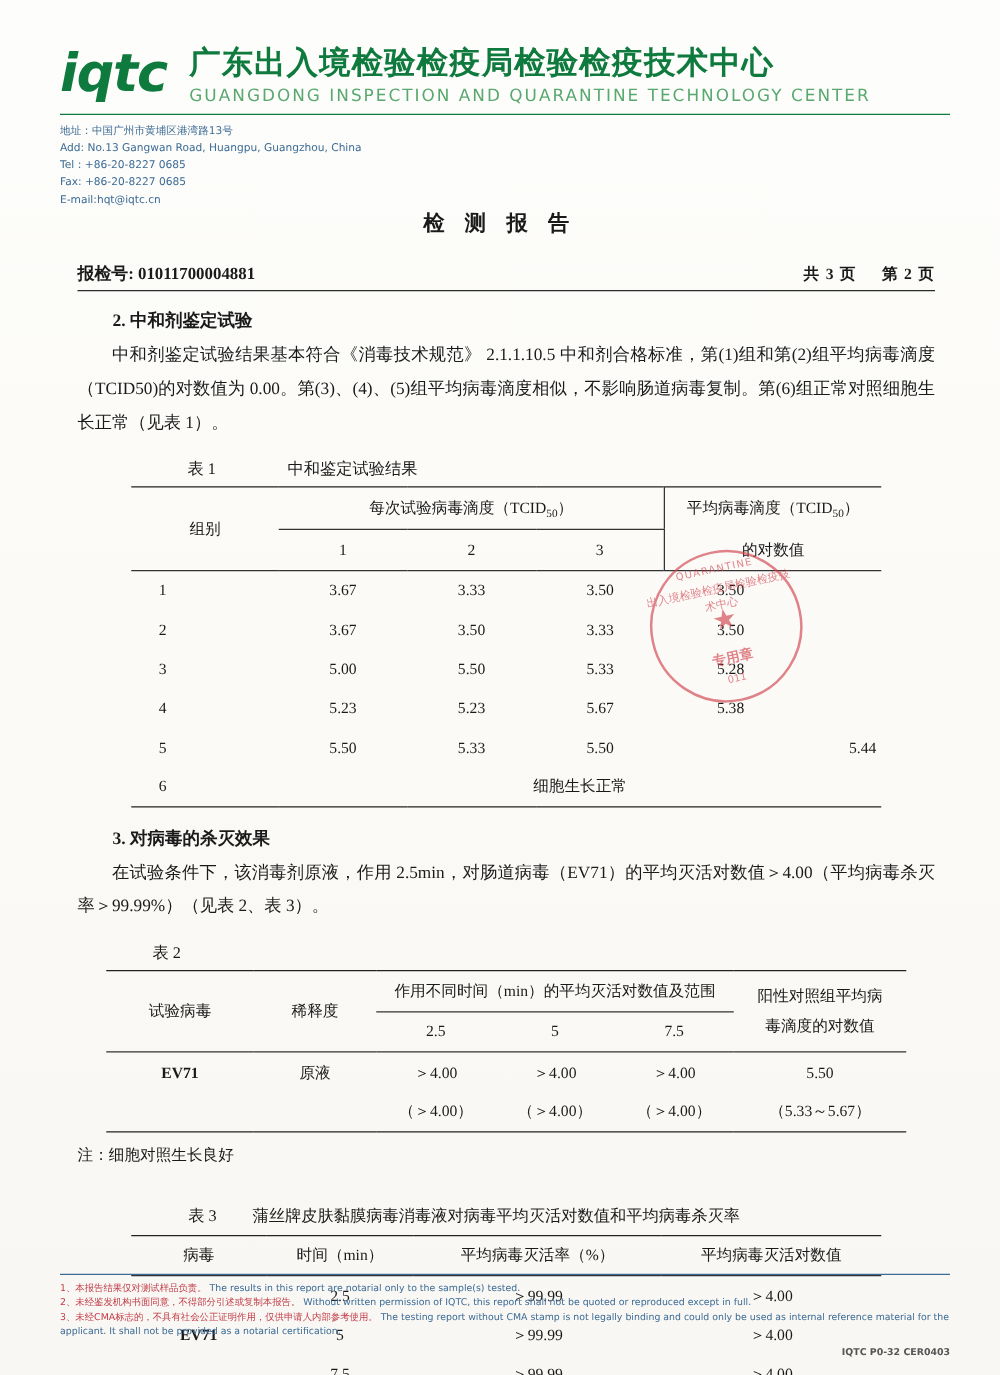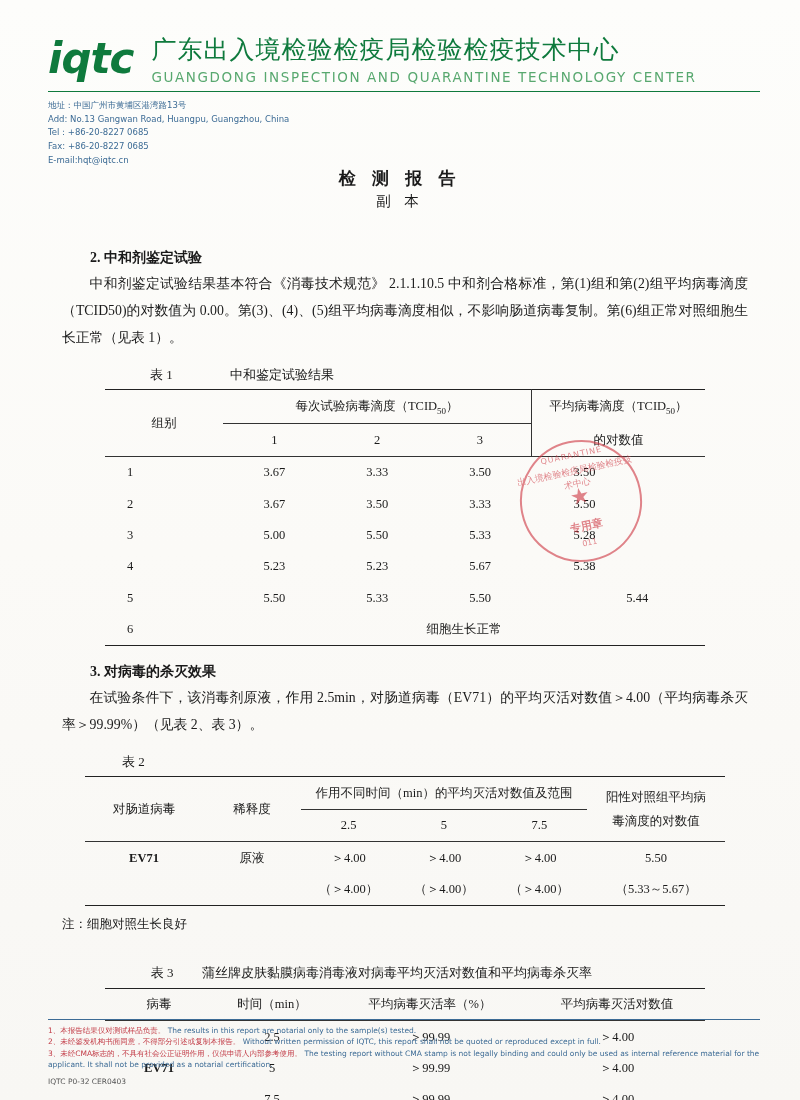--- a/index.html
+++ b/index.html
@@ -38,21 +38,21 @@
     font-style: italic;
     color: #0f7a3d;
     letter-spacing: -1px;
     line-height: 1;
     margin-right: 18px;
     padding-top: 2px;
   }
   .org-cn {
     font-family: "DejaVu Sans", sans-serif;
     font-size: 25px;
-    font-weight: normal;
+    font-weight: bold;
     color: #0f7a3d;
     letter-spacing: 1px;
     line-height: 1.15;
   }
   .org-en {
     font-family: "DejaVu Sans", sans-serif;
     font-size: 13.5px;
     color: #58a86f;
     letter-spacing: 1.6px;
     margin-top: 4px;
@@ -231,23 +231,25 @@
   }
   .footer-note {
     font-family: "DejaVu Sans", sans-serif;
     font-size: 7.5px;
     line-height: 1.55;
     color: #3c6b95;
   }
   .footer-note .cn { color: #c23b46; }
   .footer-code {
     margin-top: 6px;
+    text-align: right;
     font-family: "DejaVu Sans", sans-serif;
     font-size: 7.5px;
     color: #555;
+    font-weight: bold;
   }
 </style>
 </head>
 <body>
 
 <div class="page">
 
   <div class="header">
     <div class="logo-row">
       <div class="logo">iqtc</div>
@@ -260,22 +262,31 @@
     <div class="addr-block">
       <div>地址：中国广州市黄埔区港湾路13号</div>
       <div>Add: No.13 Gangwan Road, Huangpu, Guangzhou, China</div>
       <div>Tel：+86-20-8227 0685</div>
       <div>Fax: +86-20-8227 0685</div>
       <div>E-mail:hqt@iqtc.cn</div>
     </div>
   </div>
 
   <div class="doc-title">检 测 报 告</div>
-  <div class="doc-subtitle">副 本</div>
-
+
+  <div class="meta-line">
+    <div>
+      <span>报检号:</span>
+      <span>01011700004881</span>
+    </div>
+    <div class="meta-right">
+      <span>共 3 页</span>
+      <span>第 2 页</span>
+    </div>
+  </div>
 
   <div class="body-area">
 
     <div class="sec-head">2. 中和剂鉴定试验</div>
     <p class="para">中和剂鉴定试验结果基本符合《消毒技术规范》 2.1.1.10.5 中和剂合格标准，第(1)组和第(2)组平均病毒滴度（TCID50)的对数值为 0.00。第(3)、(4)、(5)组平均病毒滴度相似，不影响肠道病毒复制。第(6)组正常对照细胞生长正常（见表 1）。</p>
 
     <div class="tbl-caption">
       <span class="cap-no">表 1</span>
       <span class="cap-txt">中和鉴定试验结果</span>
     </div>
@@ -324,39 +335,39 @@
           <td>5.23</td>
           <td>5.23</td>
           <td>5.67</td>
           <td style="text-align:left;padding-left:42px;">5.38</td>
         </tr>
         <tr>
           <td style="text-align:left;padding-left:22px;">5</td>
           <td>5.50</td>
           <td>5.33</td>
           <td>5.50</td>
-          <td style="text-align:center;padding-left:42px;">5.44</td>
+          <td style="text-align:right;padding-left:42px;">5.44</td>
         </tr>
         <tr class="t-bot">
           <td style="text-align:left;padding-left:22px;">6</td>
           <td colspan="4">细胞生长正常</td>
         </tr>
       </tbody>
     </table>
 
     <div class="sec-head" style="margin-top:12px;">3. 对病毒的杀灭效果</div>
     <p class="para">在试验条件下，该消毒剂原液，作用 2.5min，对肠道病毒（EV71）的平均灭活对数值＞4.00（平均病毒杀灭率＞99.99%）（见表 2、表 3）。</p>
 
     <div class="tbl-caption">
       <span class="cap-no" style="padding-left:60px;">表 2</span>
     </div>
     <table class="t2">
       <thead>
         <tr class="t-top">
-          <td rowspan="2" style="width:110px;border-bottom:0.9px solid #333;">对肠道病毒</td>
+          <td rowspan="2" style="width:110px;border-bottom:0.9px solid #333;">试验病毒</td>
           <td rowspan="2" style="width:90px;border-bottom:0.9px solid #333;">稀释度</td>
           <td colspan="3" class="t-thin-bot">作用不同时间（min）的平均灭活对数值及范围</td>
           <td rowspan="2" style="width:130px;border-bottom:0.9px solid #333;">
             <div>阳性对照组平均病</div>
             <div>毒滴度的对数值</div>
           </td>
         </tr>
         <tr class="t-thin-bot">
           <td>2.5</td>
           <td>5</td>

